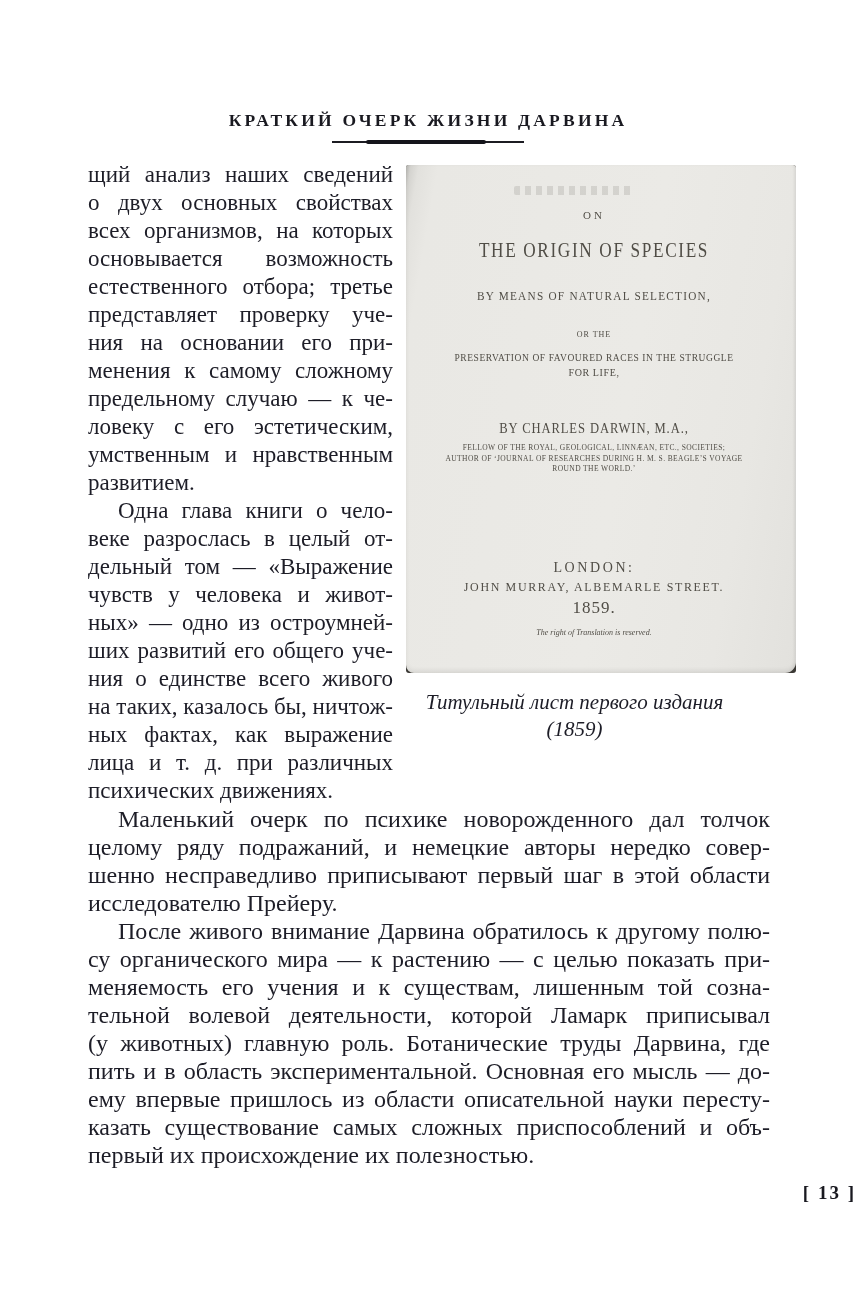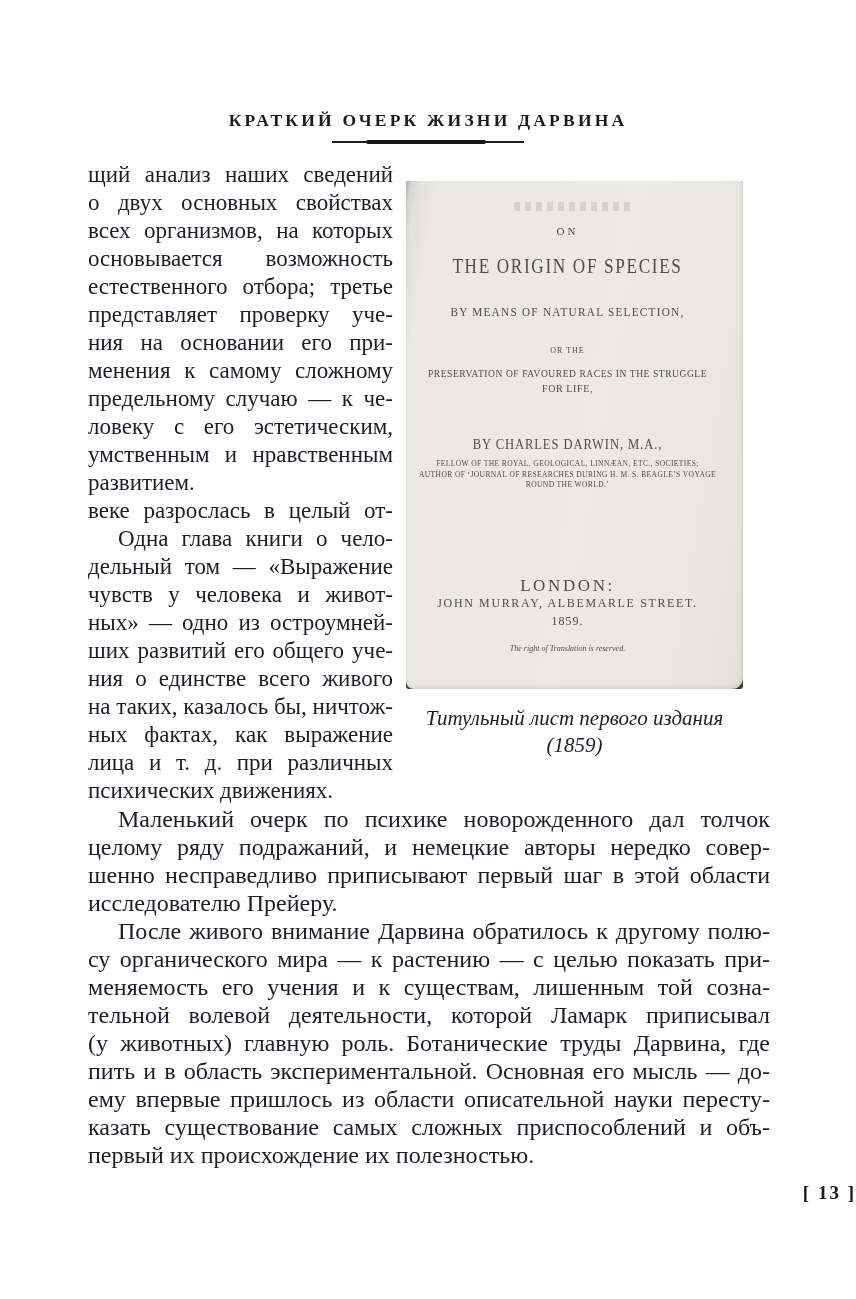--- a/index.html
+++ b/index.html
@@ -31,21 +31,21 @@
 
   .para { font-size:23px; line-height:28px; color:#1d1d27; }
   .para .tline { text-align:justify; text-align-last:justify; }
   .para .tline-last { text-align-last:left; }
   .para-indent .tline-first { text-indent:30px; }
   .body-paras .para { font-size:24px; line-height:28px; }
 
   
   figure.figure { margin:0; width:337px; }
   .scan-wrap {
-    position:relative; width:337px; height:508px; margin-top:20px;
+    position:relative; width:390px; height:508px; margin-top:4px;
     background:#3a3834; border-radius:3px;
   }
   .scan-page {
     position:absolute; left:0; top:0; right:0; bottom:0;
     border-radius:2px 3px 11px 8px;
     background:linear-gradient(100deg,
       #b6b5b1 0px, #d4d3cf 5px, #e2e1dd 13px, #e9e8e4 32px,
       #ebeae6 55%, #e8e7e3 82%, #e2e1dd 100%);
     box-shadow:inset 0 -3px 4px rgba(0,0,0,0.07), inset -2px 0 3px rgba(0,0,0,0.04);
   }
@@ -61,23 +61,23 @@
   .s-on        { top:44px;  font-size:11px;   letter-spacing:3px; }
   .s-title     { top:73px;  font-size:21px;   letter-spacing:2px; color:#3e3b35; transform:scaleX(0.82); }
   .s-bymeans   { top:124px; font-size:12.5px; letter-spacing:1.4px; transform:scaleX(0.9); }
   .s-orthe     { top:165px; font-size:8px;    letter-spacing:1px; color:#5a574f; }
   .s-pres1     { top:187px; font-size:10px;   letter-spacing:0.6px; transform:scaleX(0.95); }
   .s-pres2     { top:202px; font-size:10px;   letter-spacing:0.6px; }
   .s-byline    { top:256px; font-size:14px;   letter-spacing:1px; transform:scaleX(0.9); }
   .s-fellow    { top:278px; font-size:7.5px;  letter-spacing:0.4px; color:#5a574f; }
   .s-auth1     { top:289px; font-size:7.5px;  letter-spacing:0.4px; color:#5a574f; }
   .s-auth2     { top:299px; font-size:7.5px;  letter-spacing:0.4px; color:#5a574f; }
-  .s-london    { top:395px; font-size:17px;   letter-spacing:2.6px; }
+  .s-london    { top:395px; font-size:14px;   letter-spacing:2.6px; }
   .s-publisher { top:414px; font-size:13px;   letter-spacing:1.8px; transform:scaleX(0.92); }
-  .s-year      { top:433px; font-size:12px; letter-spacing:1px; }
+  .s-year      { top:433px; font-size:17px; letter-spacing:1px; }
   .s-rights    { top:463px; font-size:8px;    font-style:italic; color:#5d5a52; }
 
   figcaption.caption {
     margin-top:16px; text-align:center; font-style:italic;
     font-size:21px; line-height:27px; color:#1d1d27;
   }
 
   .body-paras { margin:0 86px 0 88px; }
 
   .folio {
@@ -108,22 +108,22 @@
           <div class="tline">естественного отбора; третье</div>
           <div class="tline">представляет проверку уче-</div>
           <div class="tline">ния на основании его при-</div>
           <div class="tline">менения к самому сложному</div>
           <div class="tline">предельному случаю — к че-</div>
           <div class="tline">ловеку с его эстетическим,</div>
           <div class="tline">умственным и нравственным</div>
           <div class="tline tline-last">развитием.</div>
         </div>
       <div class="para para-indent">
+          <div class="tline tline-first">Одна глава книги о чело-</div>
           <div class="tline">веке разрослась в целый от-</div>
-          <div class="tline tline-first">Одна глава книги о чело-</div>
           <div class="tline">дельный том — «Выражение</div>
           <div class="tline">чувств у человека и живот-</div>
           <div class="tline">ных» — одно из остроумней-</div>
           <div class="tline">ших развитий его общего уче-</div>
           <div class="tline">ния о единстве всего живого</div>
           <div class="tline">на таких, казалось бы, ничтож-</div>
           <div class="tline">ных фактах, как выражение</div>
           <div class="tline">лица и т. д. при различных</div>
           <div class="tline tline-last">психических движениях.</div>
         </div>

